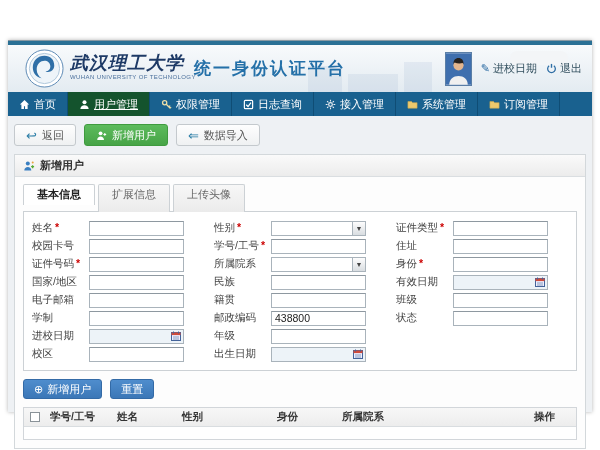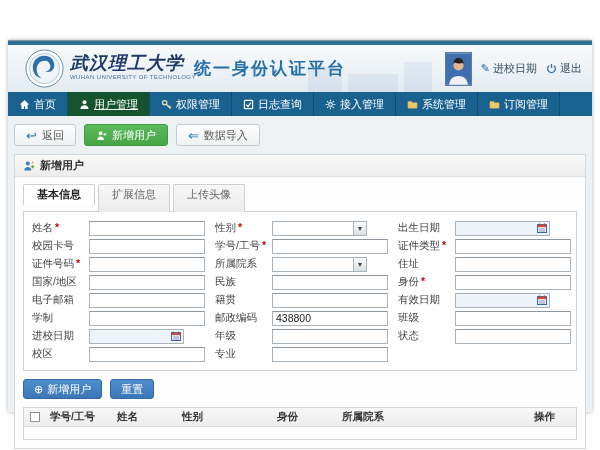--- a/index.html
+++ b/index.html
@@ -60,21 +60,21 @@
   .tab { height:28px; line-height:19px; padding:0 13px; font-size:11px; color:#666;
          background:linear-gradient(#f7f7f7,#ebebeb); border:1px solid #ccd1d5;
          border-bottom:none; border-radius:2px 2px 0 0; margin-bottom:-1px; cursor:pointer; }
   .tab.active { background:#fff; font-weight:bold; color:#222; height:21px; }
   .form-box { border:1px solid #ccd1d5; background:#fff; padding:8px; position:relative; z-index:1; }
   .form-grid { display:grid; grid-template-columns:repeat(3,1fr);
                grid-template-rows:repeat(8,16px); grid-auto-flow:column; gap:2px 10px; }
   .field { display:flex; align-items:center; }
   .flabel { width:57px; flex-shrink:0; font-size:10.5px; color:#444; white-space:nowrap; }
   .req { color:#cc0000; font-style:normal; margin-left:2px; font-weight:bold; }
-  .tinput { width:116px; height:15px; border:1px solid #a9b3bb; border-top-color:#8e98a0;
+  .tinput { width:95px; height:15px; border:1px solid #a9b3bb; border-top-color:#8e98a0;
             background:#fff; font-size:10.5px; padding:0 3px; font-family:inherit; color:#222; }
   .sel, .dinput { width:95px; height:15px; border:1px solid #a9b3bb; position:relative; cursor:pointer; }
   .sel { background:#fff; }
   .selbtn { position:absolute; right:0; top:0; bottom:0; width:13px;
             background:linear-gradient(#fdfdfd,#d9dde1); border-left:1px solid #a9b3bb;
             font-size:7px; color:#444; display:flex; align-items:center; justify-content:center; }
   .dinput { background:#edf3f8; }
   .calbtn { position:absolute; right:1px; top:1px; width:13px; height:11px;
             display:flex; align-items:center; justify-content:center; }
   .calbtn svg { width:10px; height:10px; display:block; }
@@ -315,24 +315,20 @@
                 </div>
                 <div class="field">
                   <span class="flabel">邮政编码</span>
                   <input class="tinput" type="text" value="438800" style="">
                 </div>
                 <div class="field">
                   <span class="flabel">年级</span>
                   <input class="tinput" type="text" style="">
                 </div>
                 <div class="field">
-                  <span class="flabel">专业</span>
-                  <input class="tinput" type="text" style="">
-                </div>
-                <div class="field">
                   <span class="flabel">出生日期</span>
                   <div class="dinput">
                     <span class="calbtn">
                       <svg viewBox="0 0 10 10">
                         <rect x="0.5" y="1.5" width="9" height="8" fill="#eef" stroke="#44639a"></rect>
                         <rect x="0.5" y="1.5" width="9" height="2.6" fill="#cf4a3a"></rect>
                         <path d="M2.5 0.5v2M7.5 0.5v2" stroke="#44639a"></path>
                         <path d="M2 6h6M2 8h6" stroke="#6a85ad" stroke-width="0.8"></path>
                       </svg>
                     </span>

